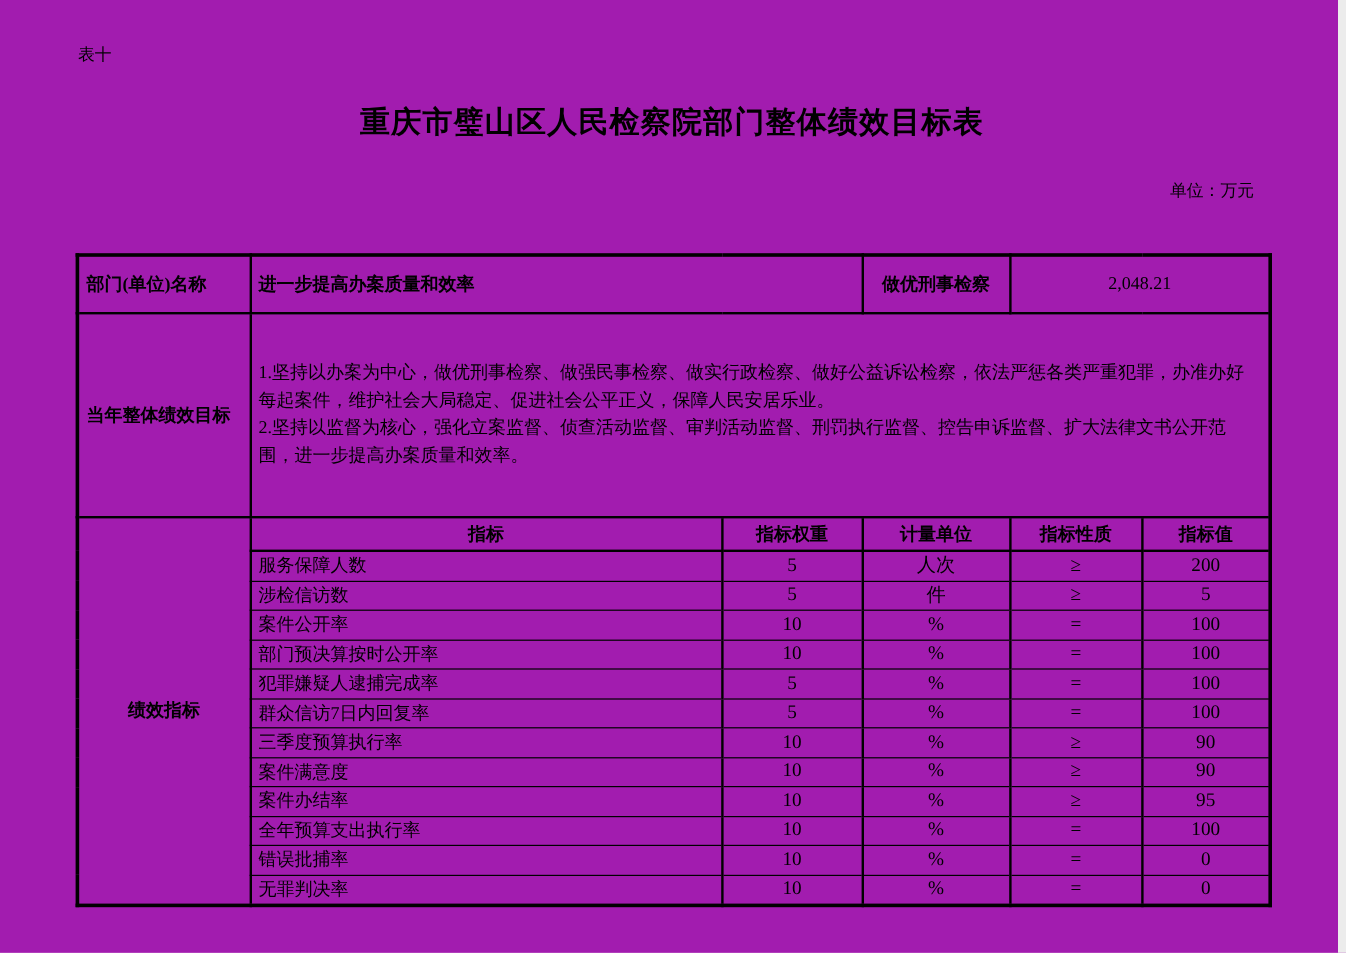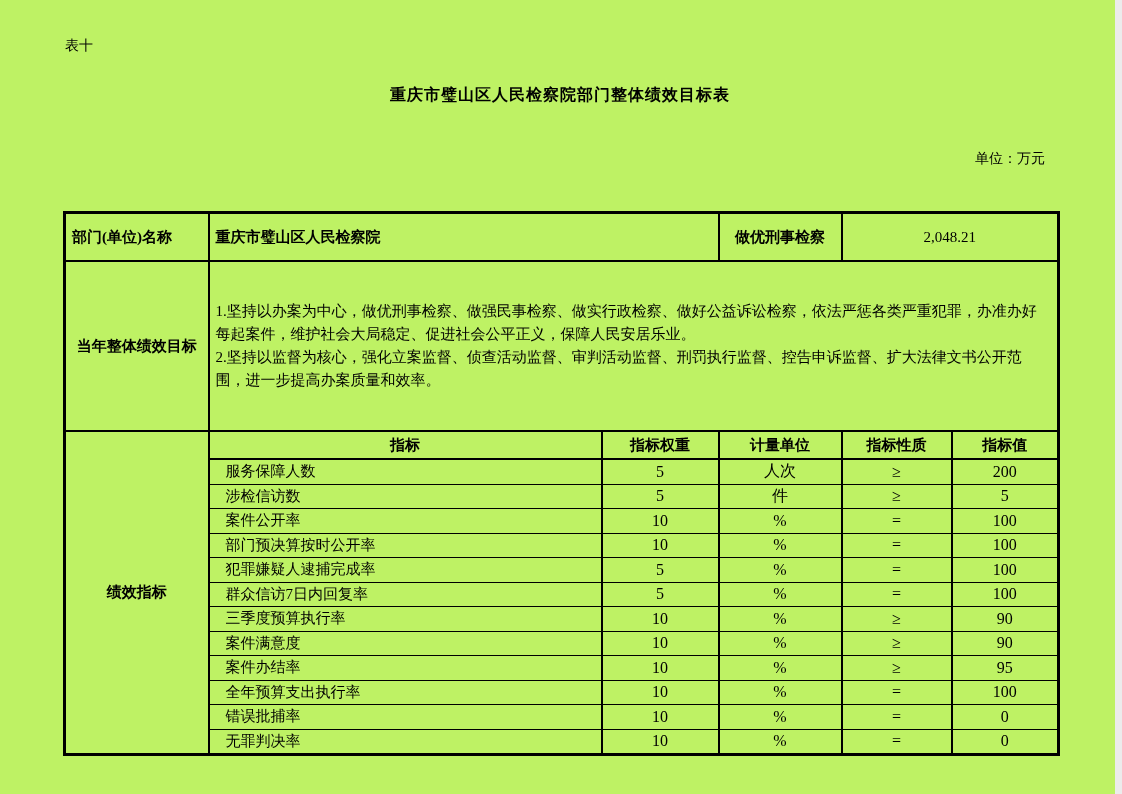--- a/index.html
+++ b/index.html
@@ -1,50 +1,50 @@
 <!DOCTYPE html>
 <html><head>
 <meta charset="utf-8">
 <style>
   html,body{margin:0;padding:0;}
   body{
     width:1122px;height:794px;background:#ffffff;color:#000;
     font-family:"Liberation Serif","DejaVu Serif",serif;
     position:relative;overflow:hidden;
   }
-  .sheet{position:absolute;inset:0;background:#bef264;}
+  .sheet{position:absolute;inset:0;background:#a21caf;}
   .page-edge{position:absolute;right:0;top:0;width:7px;height:794px;background:#ececec;}
   .sheet-label{position:absolute;left:65px;top:37px;font-size:14px;}
   .page-title{
     position:absolute;left:63px;top:85px;width:994px;text-align:center;
-    font-size:16px;font-weight:bold;letter-spacing:1px;
+    font-size:25px;font-weight:bold;letter-spacing:1px;
   }
   .unit-note{position:absolute;left:63px;top:150px;width:982px;text-align:right;font-size:14px;}
   table.main{
     position:absolute;left:63px;top:174px;width:994px;
     border-collapse:collapse;table-layout:fixed;
     border:3px solid #000;
     margin-top:37px;
   }
   table.main td{
     border:2px solid #000;padding:0 6px;font-size:15px;
     overflow:hidden;vertical-align:middle;
   }
   tr.r1 td{height:46px;}
   td.lbl{font-weight:bold;}
   td.dept-value{font-weight:bold;padding-left:8px;}
   td.budget-label{font-weight:bold;text-align:center;padding:0 2px;}
   td.budget-value{text-align:center;font-size:16px;}
   tr.r2 td{height:168px;}
-  td.goal-label{font-weight:bold;text-align:center;}
+  td.goal-label{font-weight:bold;}
   td.goal-text{padding:0 8px;line-height:23px;font-size:15px;}
   tr.hdr td{height:26px;text-align:center;font-weight:bold;}
   td.section-label{font-weight:bold;vertical-align:middle;}
   tr.data td{height:23.5px;border-top-width:1.5px;border-bottom-width:1.5px;}
-  tr.data td.name{padding-left:16px;text-align:left;}
+  tr.data td.name{padding-left:6px;text-align:left;}
   tr.data td.num{text-align:center;font-size:16px;}
 </style>
 </head>
 <body>
 
 <div class="sheet">
 
   <div class="sheet-label">表十</div>
 
   <div class="page-title">重庆市璧山区人民检察院部门整体绩效目标表</div>
@@ -56,21 +56,21 @@
       <col style="width:144px">
       <col style="width:393px">
       <col style="width:117px">
       <col style="width:123px">
       <col style="width:110px">
       <col style="width:107px">
     </colgroup>
     <tbody>
       <tr class="r1">
         <td class="lbl">部门(单位)名称</td>
-        <td class="dept-value" colspan="2">重庆市璧山区人民检察院</td>
+        <td class="dept-value" colspan="2">进一步提高办案质量和效率</td>
         <td class="budget-label">做优刑事检察</td>
         <td class="budget-value" colspan="2">2,048.21</td>
       </tr>
       <tr class="r2">
         <td class="goal-label">当年整体绩效目标</td>
         <td class="goal-text" colspan="5">
           <div>1.坚持以办案为中心，做优刑事检察、做强民事检察、做实行政检察、做好公益诉讼检察，依法严惩各类严重犯罪，办准办好每起案件，维护社会大局稳定、促进社会公平正义，保障人民安居乐业。</div>
           <div>2.坚持以监督为核心，强化立案监督、侦查活动监督、审判活动监督、刑罚执行监督、控告申诉监督、扩大法律文书公开范围，进一步提高办案质量和效率。</div>
         </td>
       </tr>

